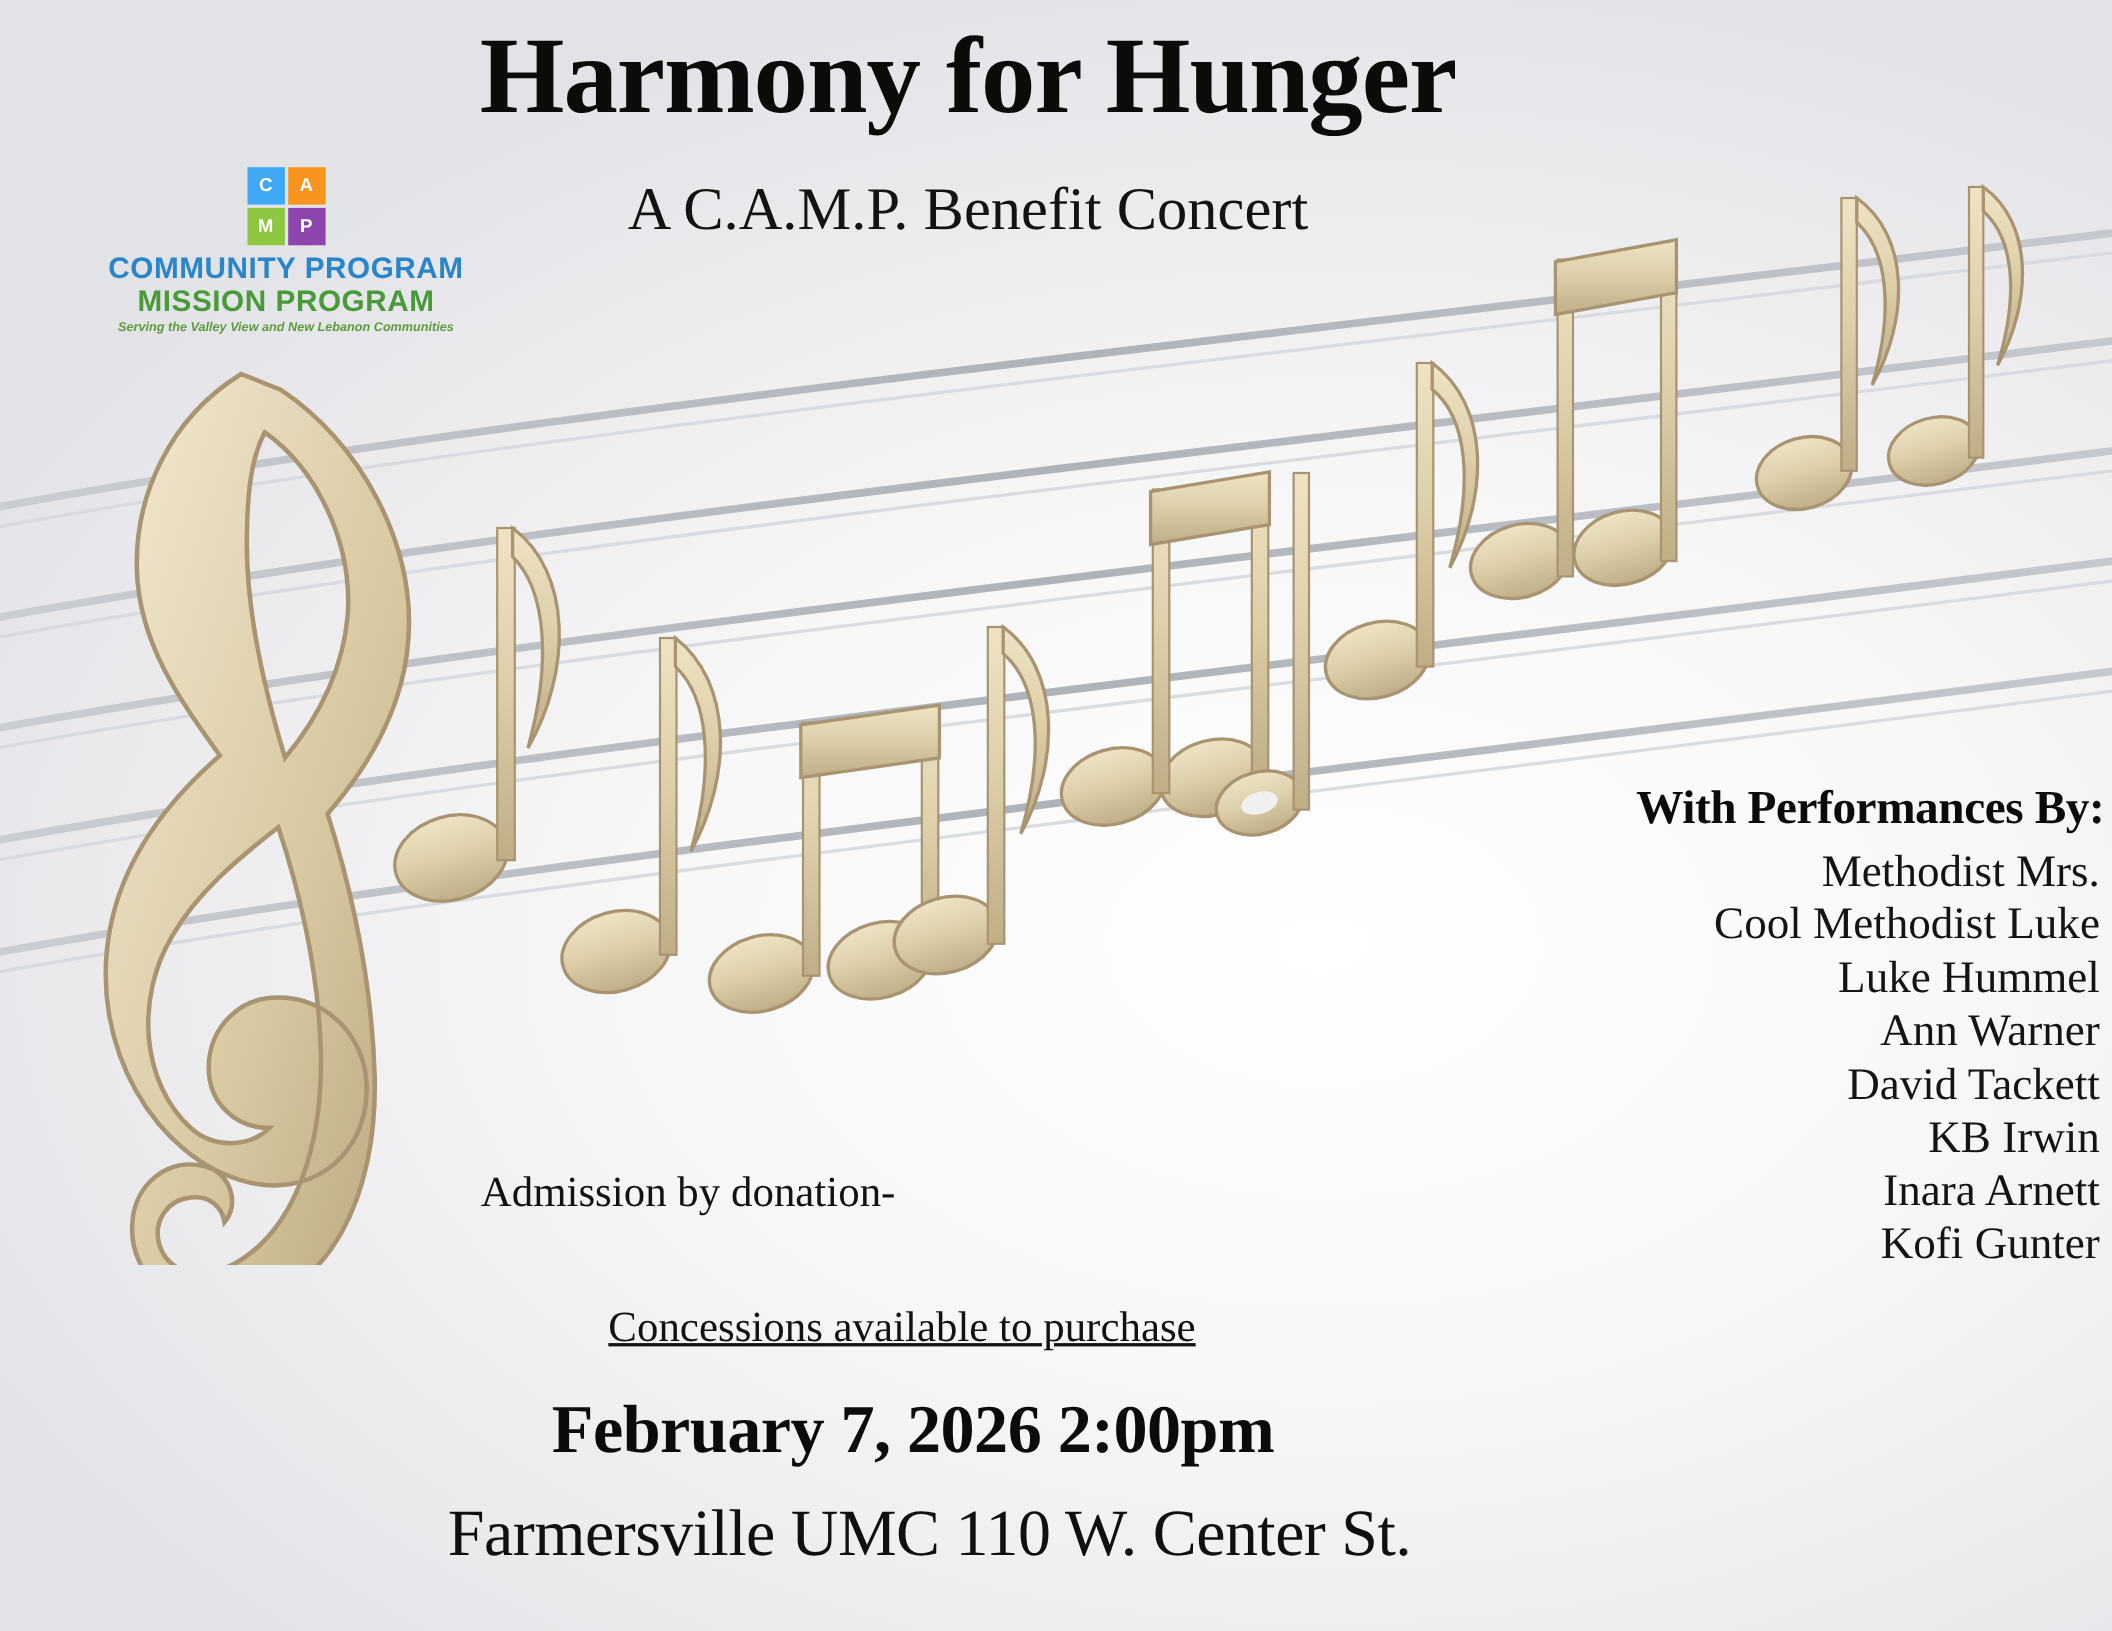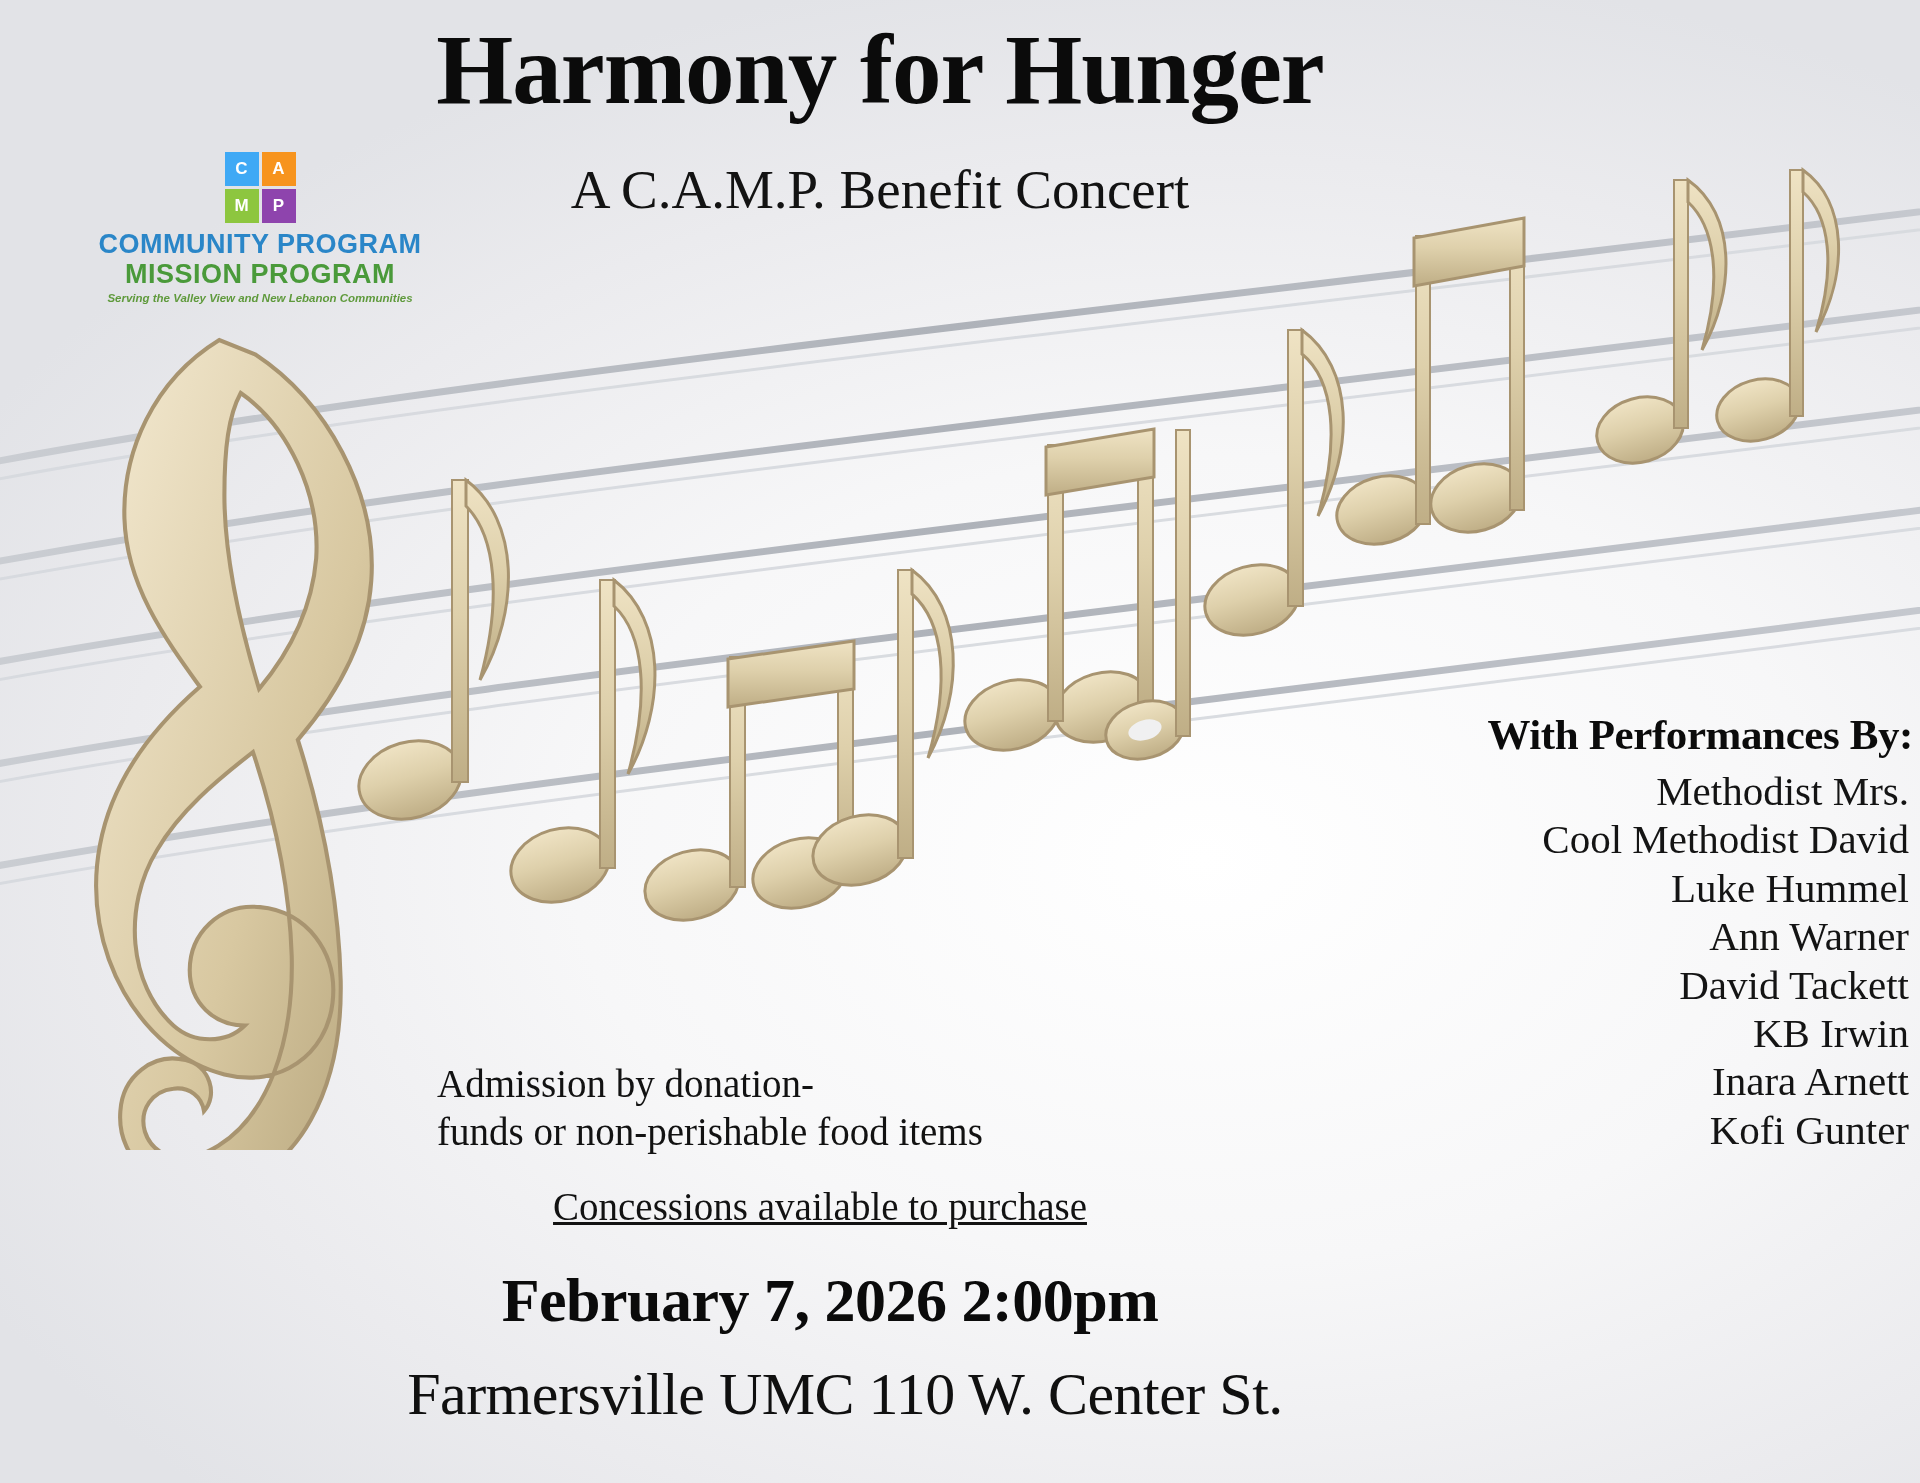--- a/index.html
+++ b/index.html
@@ -313,31 +313,30 @@
     </div>
     <div class="line1">COMMUNITY PROGRAM</div>
     <div class="line2">MISSION PROGRAM</div>
     <div class="line3">Serving the Valley View and New Lebanon Communities</div>
   </div>
 
   <div id="performers">
     <div class="perf-head">With Performances By:</div>
     <ul>
       <li>Methodist Mrs.</li>
-      <li>Cool Methodist David</li>
+      <li>Cool Methodist Luke</li>
       <li>Luke Hummel</li>
       <li>Ann Warner</li>
       <li>David Tackett</li>
       <li>KB Irwin</li>
       <li>Inara Arnett</li>
       <li>Kofi Gunter</li>
     </ul>
   </div>
 
   <div id="admission">
     <div>Admission by donation-</div>
-    <div>funds or non-perishable food items</div>
   </div>
   <div id="concessions">Concessions available to purchase</div>
   <div id="datetime">February 7, 2026  2:00pm</div>
   <div id="venue">Farmersville UMC 110 W. Center St.</div>
 
 </div>
 
 </body></html>

